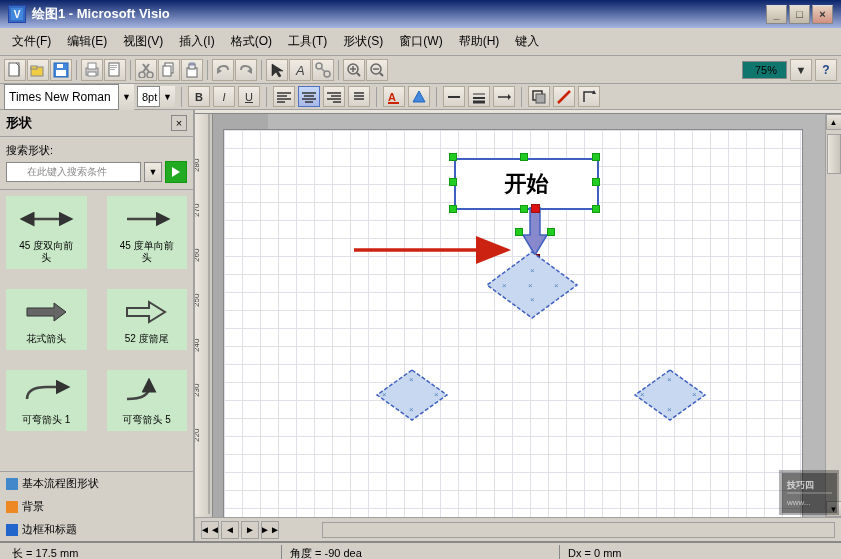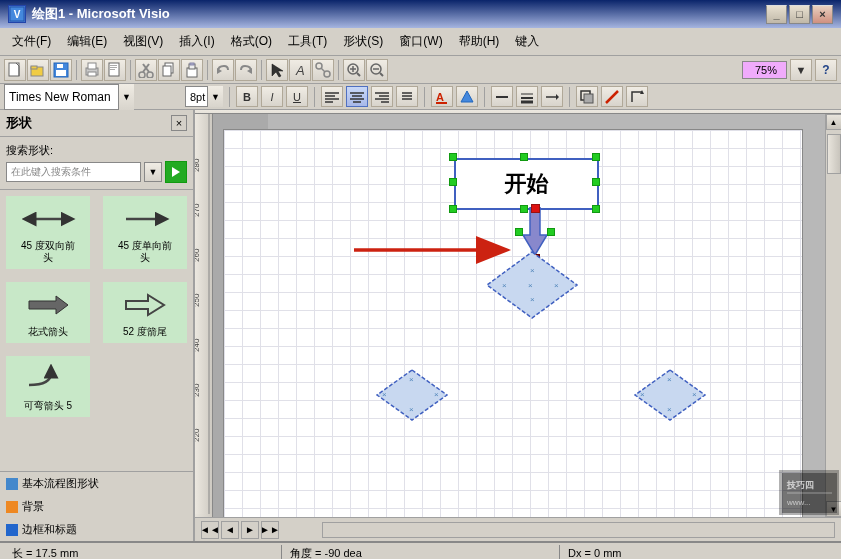--- a/index.html
+++ b/index.html
@@ -143,21 +143,21 @@
     }
     .search-label { font-size: 11px; margin-bottom: 3px; }
     .search-row {
       display: flex; gap: 3px; align-items: center;
     }
     .search-input {
       flex: 1; height: 20px;
       border: 1px solid #888;
       background: white;
       font-size: 11px;
-      padding: 2px 4px;
+      padding: 2px 20px;
     }
     .search-dropdown {
       width: 18px; height: 20px;
       background: linear-gradient(to bottom, #f0ece4, #d8d4cc);
       border: 1px solid #888;
       display: flex; align-items: center; justify-content: center;
       font-size: 9px; cursor: pointer;
     }
     .search-go-btn {
       width: 22px; height: 22px;
@@ -179,21 +179,21 @@
     }
     .shape-section-header {
       display: flex; align-items: center; gap: 4px;
       padding: 3px 2px;
       font-size: 11px; font-weight: bold; cursor: pointer;
     }
 
     .shape-grid {
       display: grid;
       grid-template-columns: 1fr 1fr;
-      gap: 13px;
+      gap: 20px;
       padding: 4px 2px;
     }
     .shape-item {
       display: flex; flex-direction: column;
       align-items: center; justify-content: center;
       padding: 4px 2px;
       cursor: pointer;
       background: #c8e8c8;
       border: 1px solid transparent;
       min-height: 55px;
@@ -485,32 +485,32 @@
       </svg>
   </div>
   <div class="tb-btn">
     <svg width="16" height="16">
         <circle cx="7" cy="7" r="5" fill="none" stroke="#666" stroke-width="1.5"></circle>
         <line x1="4" y1="7" x2="10" y2="7" stroke="#666" stroke-width="1.5"></line>
         <line x1="11" y1="11" x2="14" y2="14" stroke="#666" stroke-width="2"></line>
       </svg>
   </div>
   <div style="margin-left: auto; display: flex; align-items: center; gap: 3px;">
-    <div style="background: #f0abfc; border: 1px solid #888; padding: 2px 12px; font-size: 11px; width: 45px; text-align: center;">75%</div>
+    <div style="background: #0f766e; border: 1px solid #888; padding: 2px 12px; font-size: 11px; width: 45px; text-align: center;">75%</div>
     <div class="tb-btn">▼</div>
     <div class="tb-btn" style="font-size:12px; font-weight:bold; color:#224488;">?</div>
   </div>
 </div>
 
 <div id="format-bar">
   <div style="position:relative; display:flex; align-items:center;">
     <div class="font-name-box" style="font-size:12px;">Times New Roman</div>
     <div style="position:absolute; right:0; top:0; bottom:0; width:16px; background:linear-gradient(to bottom,#f0ece4,#d8d4cc); border-left:1px solid #888; display:flex; align-items:center; justify-content:center; font-size:9px; cursor:pointer;">▼</div>
   </div>
-  <div style="position:relative; display:flex; align-items:center;margin-left:48px;">
+  <div style="position:relative; display:flex; align-items:center;">
     <div class="font-size-box">8pt</div>
     <div style="position:absolute; right:0; top:0; bottom:0; width:16px; background:linear-gradient(to bottom,#f0ece4,#d8d4cc); border-left:1px solid #888; display:flex; align-items:center; justify-content:center; font-size:9px; cursor:pointer;">▼</div>
   </div>
   <div class="tb-sep-line"></div>
   <div class="fmt-btn" style="font-weight:bold;">B</div>
   <div class="fmt-btn" style="font-style:italic;">I</div>
   <div class="fmt-btn" style="text-decoration:underline;">U</div>
   <div class="tb-sep-line"></div>
   <div class="fmt-btn">
     <svg width="14" height="12">
@@ -660,20 +660,33 @@
 
         <div class="shape-item">
           <div class="arrow-shape">
             <svg width="55" height="35">
               <path d="M8,14 L30,14 L30,8 L46,18 L30,28 L30,22 L8,22 Z" fill="none" stroke="#444" stroke-width="2"></path>
             </svg>
           </div>
           <div class="shape-label">52 度箭尾</div>
         </div>
 
+        <div class="shape-item">
+          <div class="arrow-shape">
+            <svg width="55" height="35">
+              <defs>
+                  <marker id="ah3" markerWidth="6" markerHeight="6" refX="3" refY="3" orient="auto">
+                    <path d="M0,0 L6,3 L0,6 Z" fill="#333"></path>
+                  </marker>
+                </defs>
+              <path d="M8,24 Q8,12 28,12 L44,12" fill="none" stroke="#444" stroke-width="2.5" marker-end="url(#ah3)"></path>
+            </svg>
+          </div>
+          <div class="shape-label">可弯箭头 1</div>
+        </div>
 
         <div class="shape-item">
           <div class="arrow-shape">
             <svg width="55" height="35">
               <defs>
                   <marker id="ah4" markerWidth="6" markerHeight="6" refX="3" refY="3" orient="auto">
                     <path d="M0,0 L6,3 L0,6 Z" fill="#333"></path>
                   </marker>
                 </defs>
               <path d="M8,24 Q30,24 30,12 L30,10" fill="none" stroke="#444" stroke-width="2.5" marker-end="url(#ah4)"></path>

